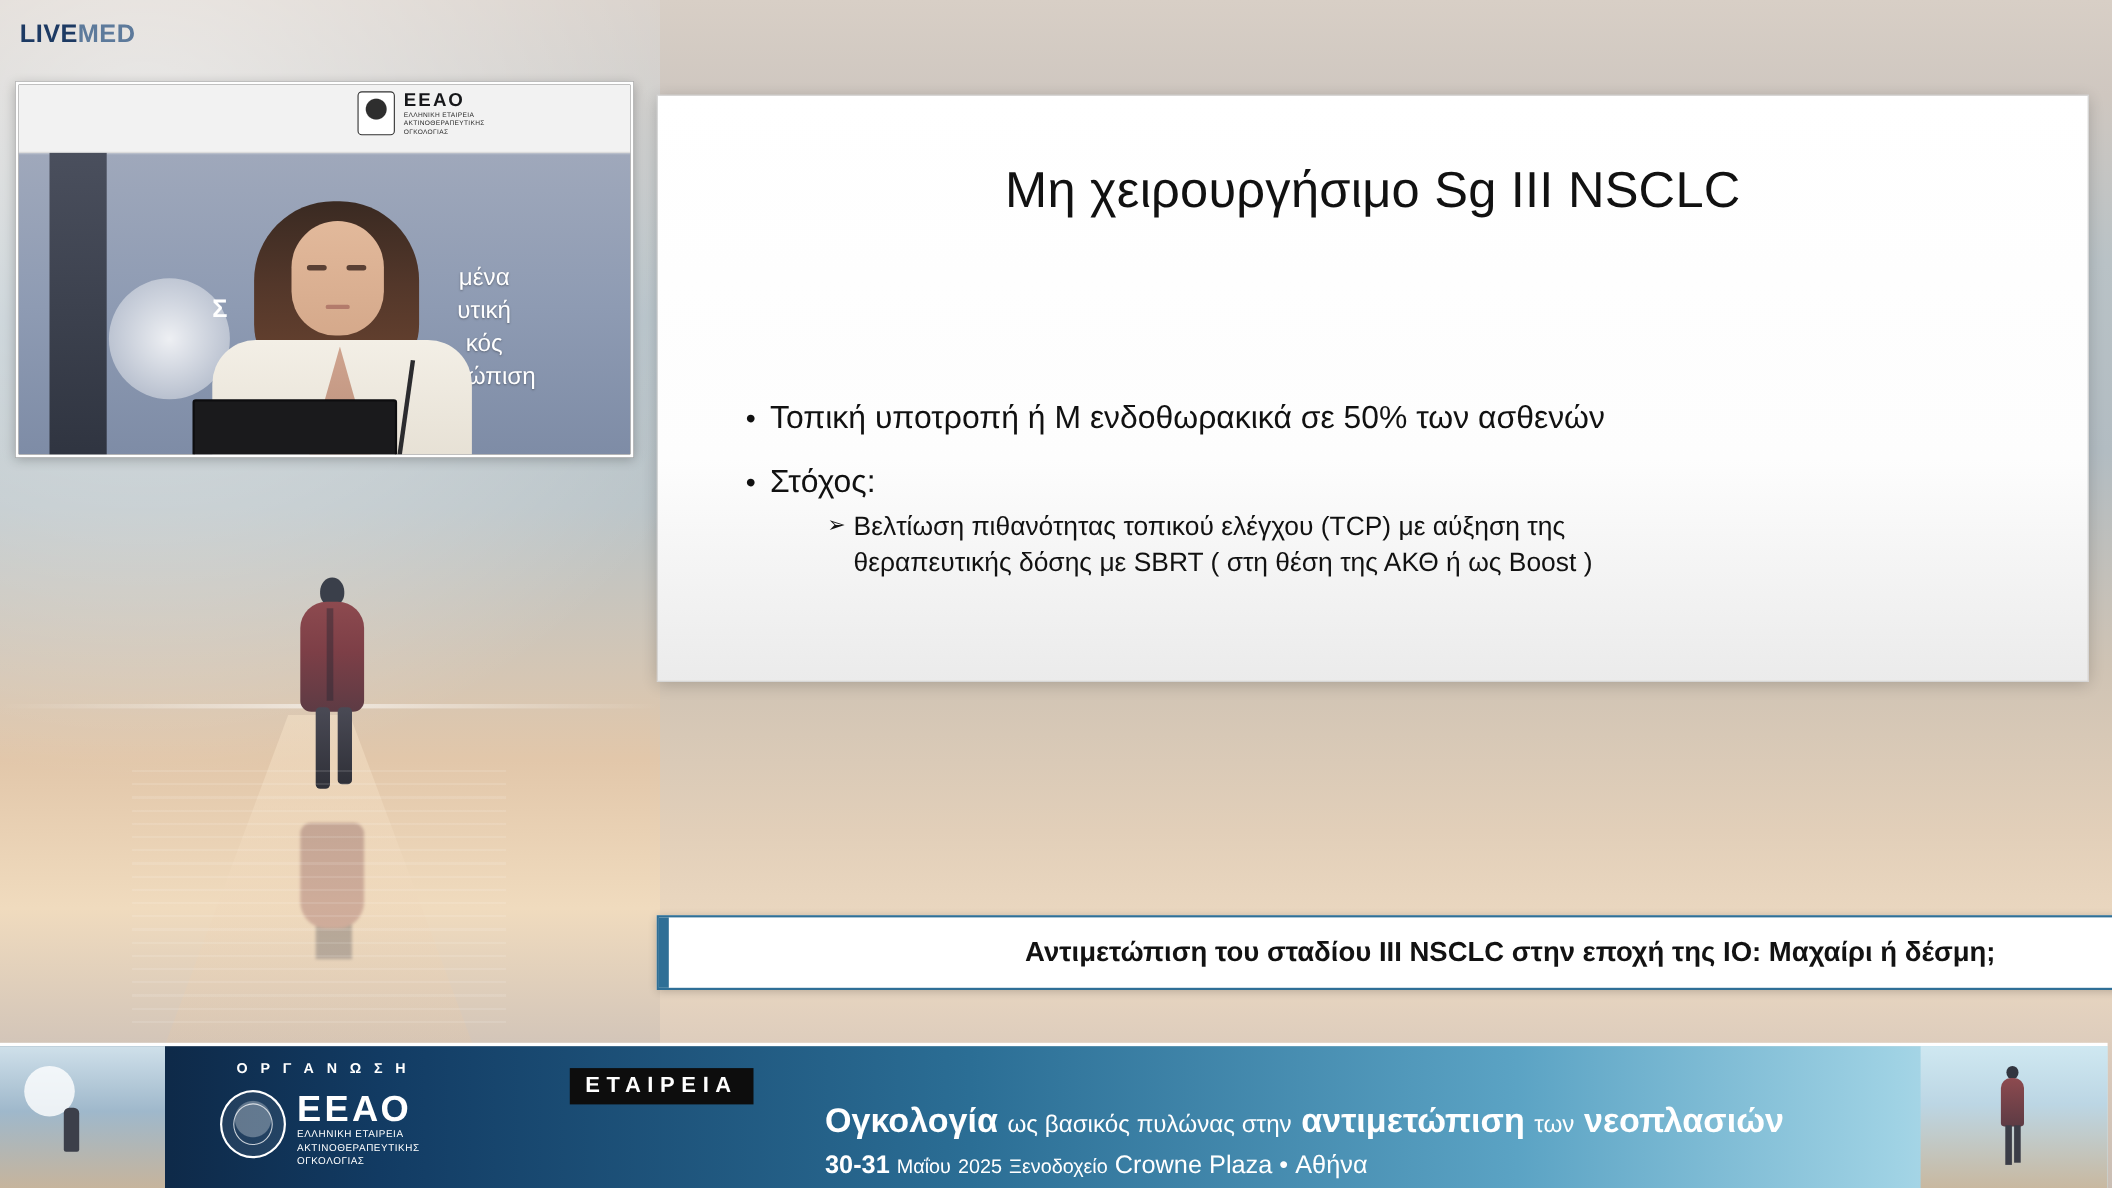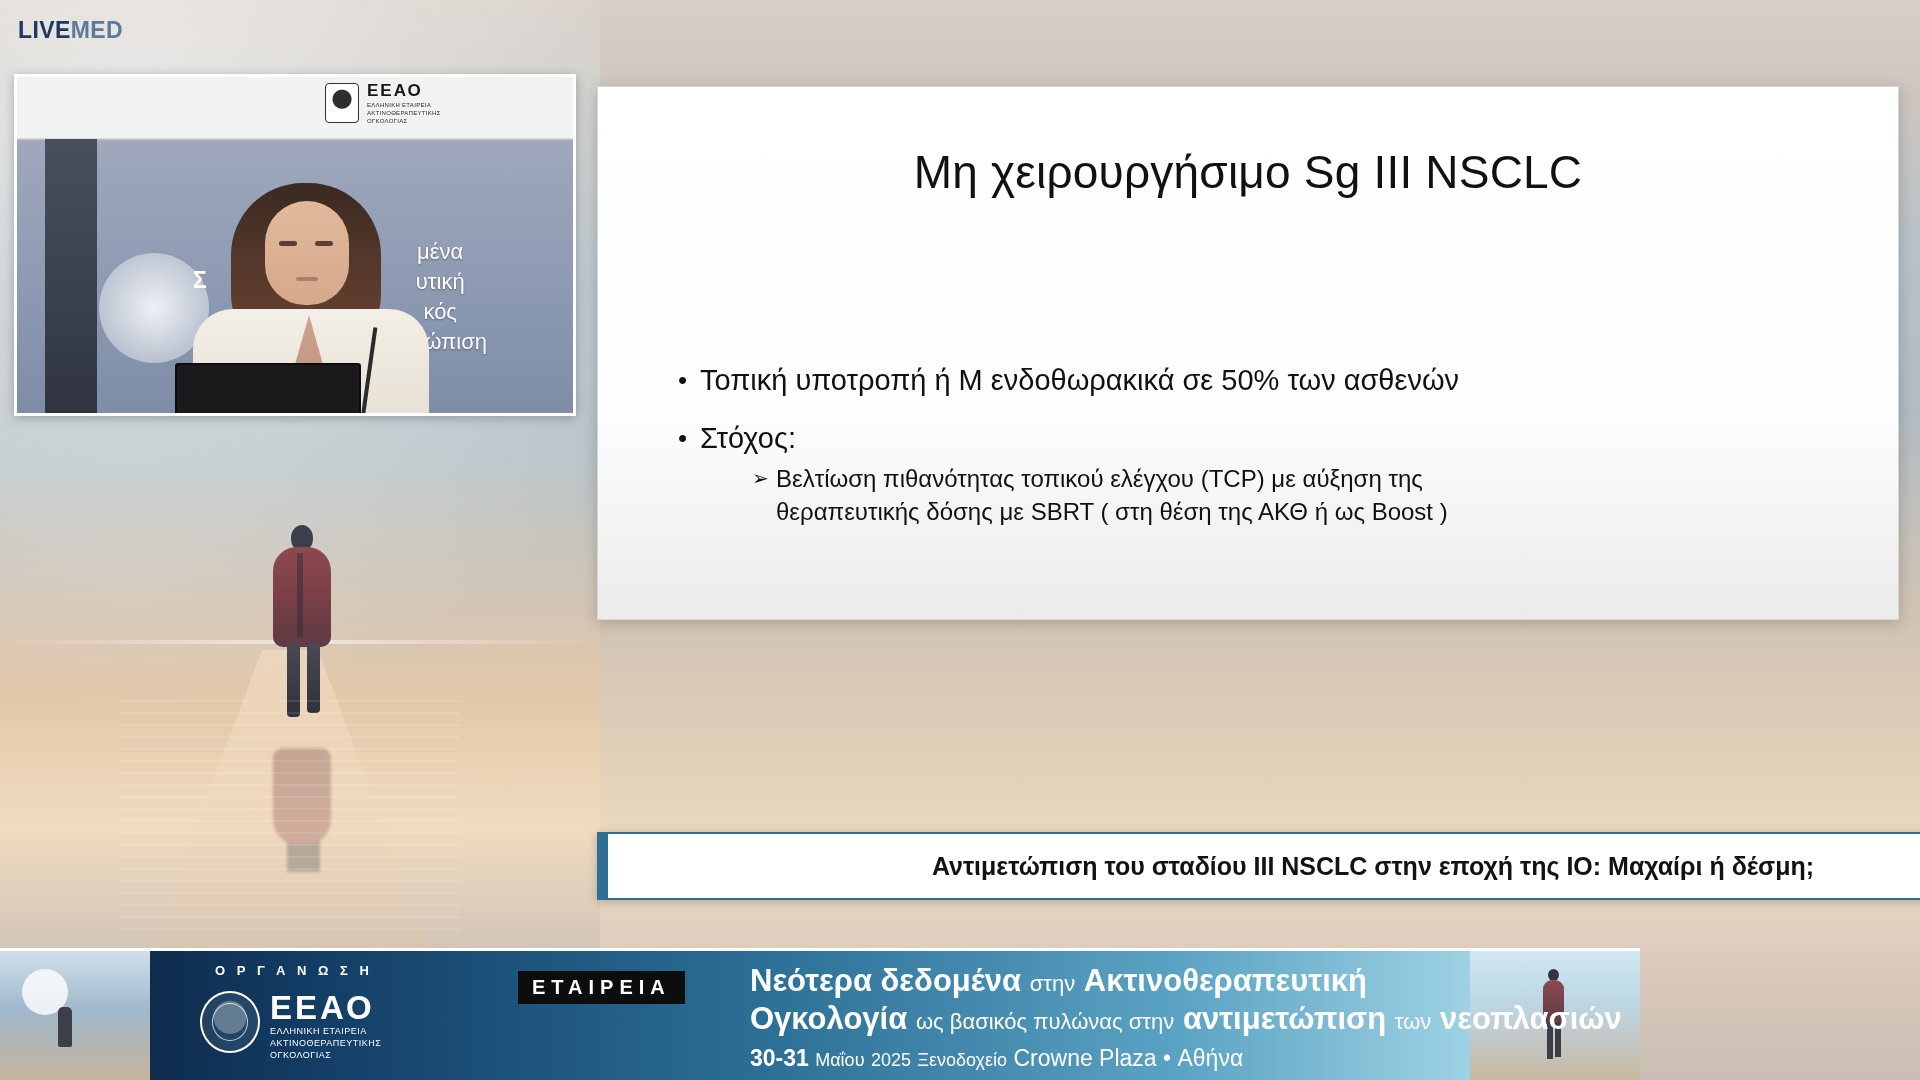--- a/index.html
+++ b/index.html
@@ -272,21 +272,21 @@
   .session-bar:before {
     content: ""; position: absolute; left: 0; top: 0; bottom: 0; width: 9px;
     background: #2f6f96;
   }
   .session-bar span {
     font-size: 25px; font-weight: bold; color: #121212;
   }
 
   
   .banner {
-    position: absolute; left: 0; bottom: 0; width: 1640px; height: 132px;
+    position: absolute; left: 0; bottom: 0; width: 1916px; height: 132px;
     background: linear-gradient(to right, #0b1c34 0%, #123b63 18%, #2b6e95 46%, #5ba3c4 72%, #9fd2e4 90%, #cfe8f1 100%);
     border-top: 3px solid #ffffff;
     overflow: hidden;
   }
   .banner-left-art {
     position: absolute; left: 0; top: 0; width: 150px; height: 132px;
     background: linear-gradient(to bottom, #cfe0ea 0%, #9fb8cb 45%, #c8b49a 100%);
   }
   .banner-left-art .sun {
     position: absolute; left: 22px; top: 18px; width: 46px; height: 46px;
@@ -464,25 +464,20 @@
     <div class="eeao-logo">
       <div class="seal"></div>
       <div class="big">ΕΕΑΟ</div>
       <div class="small" style="white-space: pre-line;">ΕΛΛΗΝΙΚΗ ΕΤΑΙΡΕΙΑ
 ΑΚΤΙΝΟΘΕΡΑΠΕΥΤΙΚΗΣ
 ΟΓΚΟΛΟΓΙΑΣ</div>
     </div>
 
     <div class="synedrio-chip">ΕΤΑΙΡΕΙΑ</div>
 
-    <div class="banner-line1">
-      <b>Νεότερα δεδομένα</b>
-      <span class="lt">στην</span>
-      <b>Ακτινοθεραπευτική</b>
-    </div>
 
     <div class="banner-line2">
       <b>Ογκολογία</b>
       <span class="lt">ως βασικός πυλώνας στην</span>
       <b>αντιμετώπιση</b>
       <span class="lt">των</span>
       <b>νεοπλασιών</b>
     </div>
 
     <div class="banner-line3">

